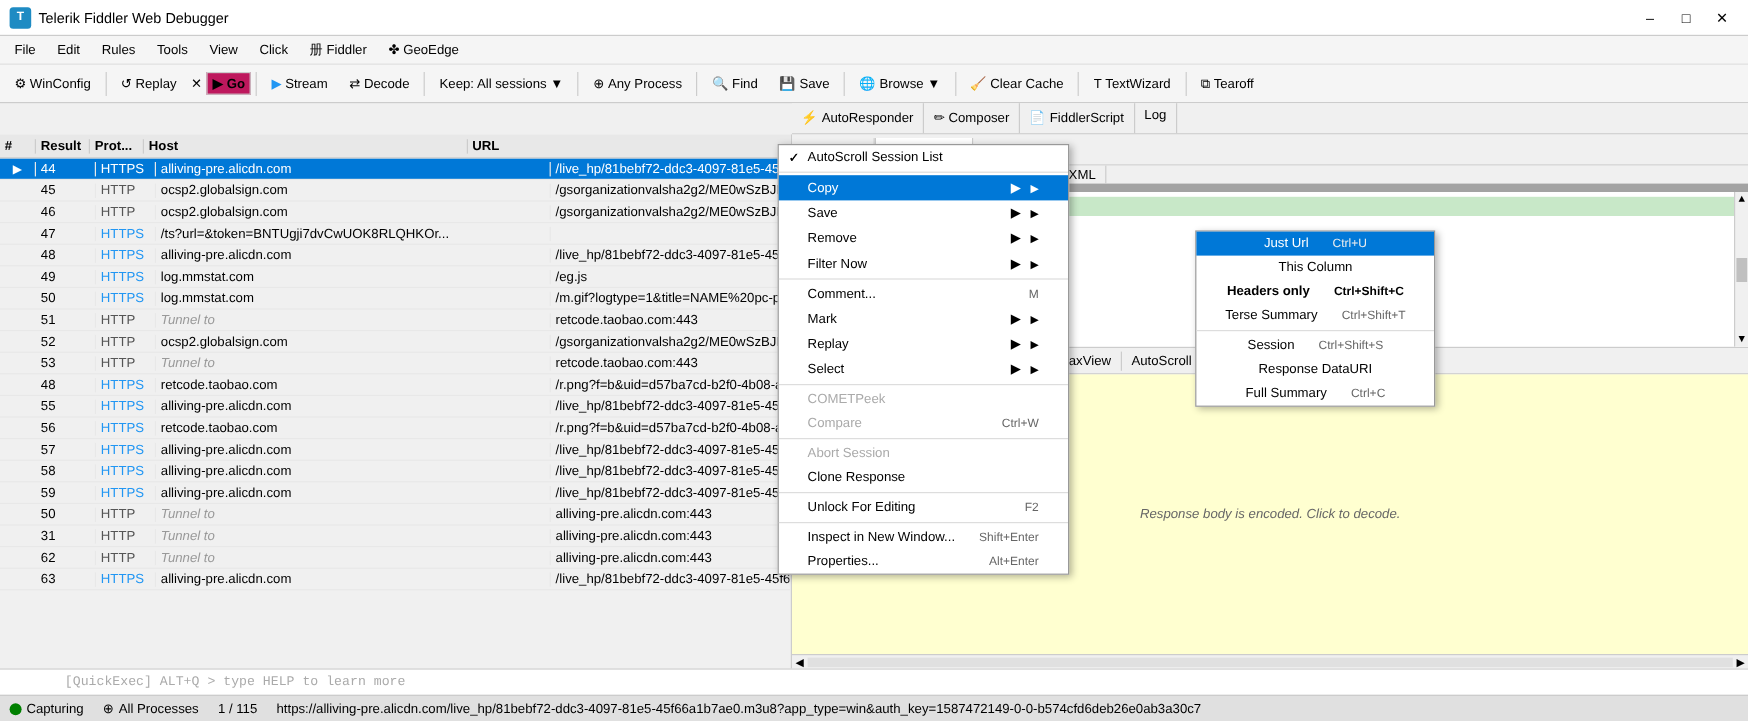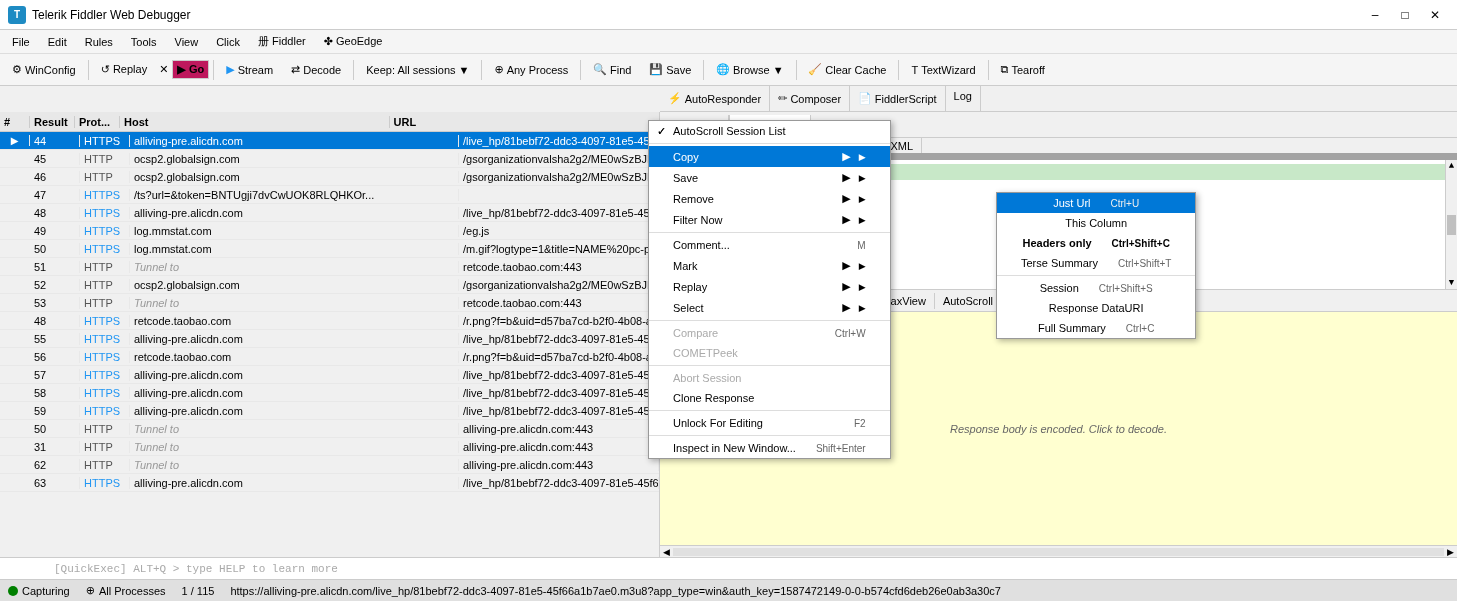--- a/index.html
+++ b/index.html
@@ -420,42 +420,46 @@
   <div class="ctx-item has-submenu">
     <span>Replay</span>
     <span style="margin-left:auto;">▶</span>
   </div>
   <div class="ctx-item has-submenu">
     <span>Select</span>
     <span style="margin-left:auto;">▶</span>
   </div>
   <div class="ctx-separator"></div>
   <div class="ctx-item disabled">
+    <span>COMETPeek</span>
+  </div>
+  <div class="ctx-item disabled">
     <span>Compare</span>
     <span class="shortcut">Ctrl+W</span>
-  </div>
-  <div class="ctx-item disabled">
-    <span>COMETPeek</span>
   </div>
   <div class="ctx-separator"></div>
   <div class="ctx-item disabled">
     <span>Abort Session</span>
   </div>
   <div class="ctx-item">
     <span>Clone Response</span>
   </div>
   <div class="ctx-separator"></div>
   <div class="ctx-item">
     <span>Unlock For Editing</span>
     <span class="shortcut">F2</span>
   </div>
   <div class="ctx-separator"></div>
   <div class="ctx-item">
     <span>Inspect in New Window...</span>
     <span class="shortcut">Shift+Enter</span>
+  </div>
+  <div class="ctx-item">
+    <span>Properties...</span>
+    <span class="shortcut">Alt+Enter</span>
   </div>
 </div>
 
 <div class="submenu" style="top:192px; left:996px;">
   <div class="submenu-item highlighted">
     <span>Just Url</span>
     <span class="shortcut" style="color:#eee;">Ctrl+U</span>
   </div>
   <div class="submenu-item">
     <span>This Column</span>

